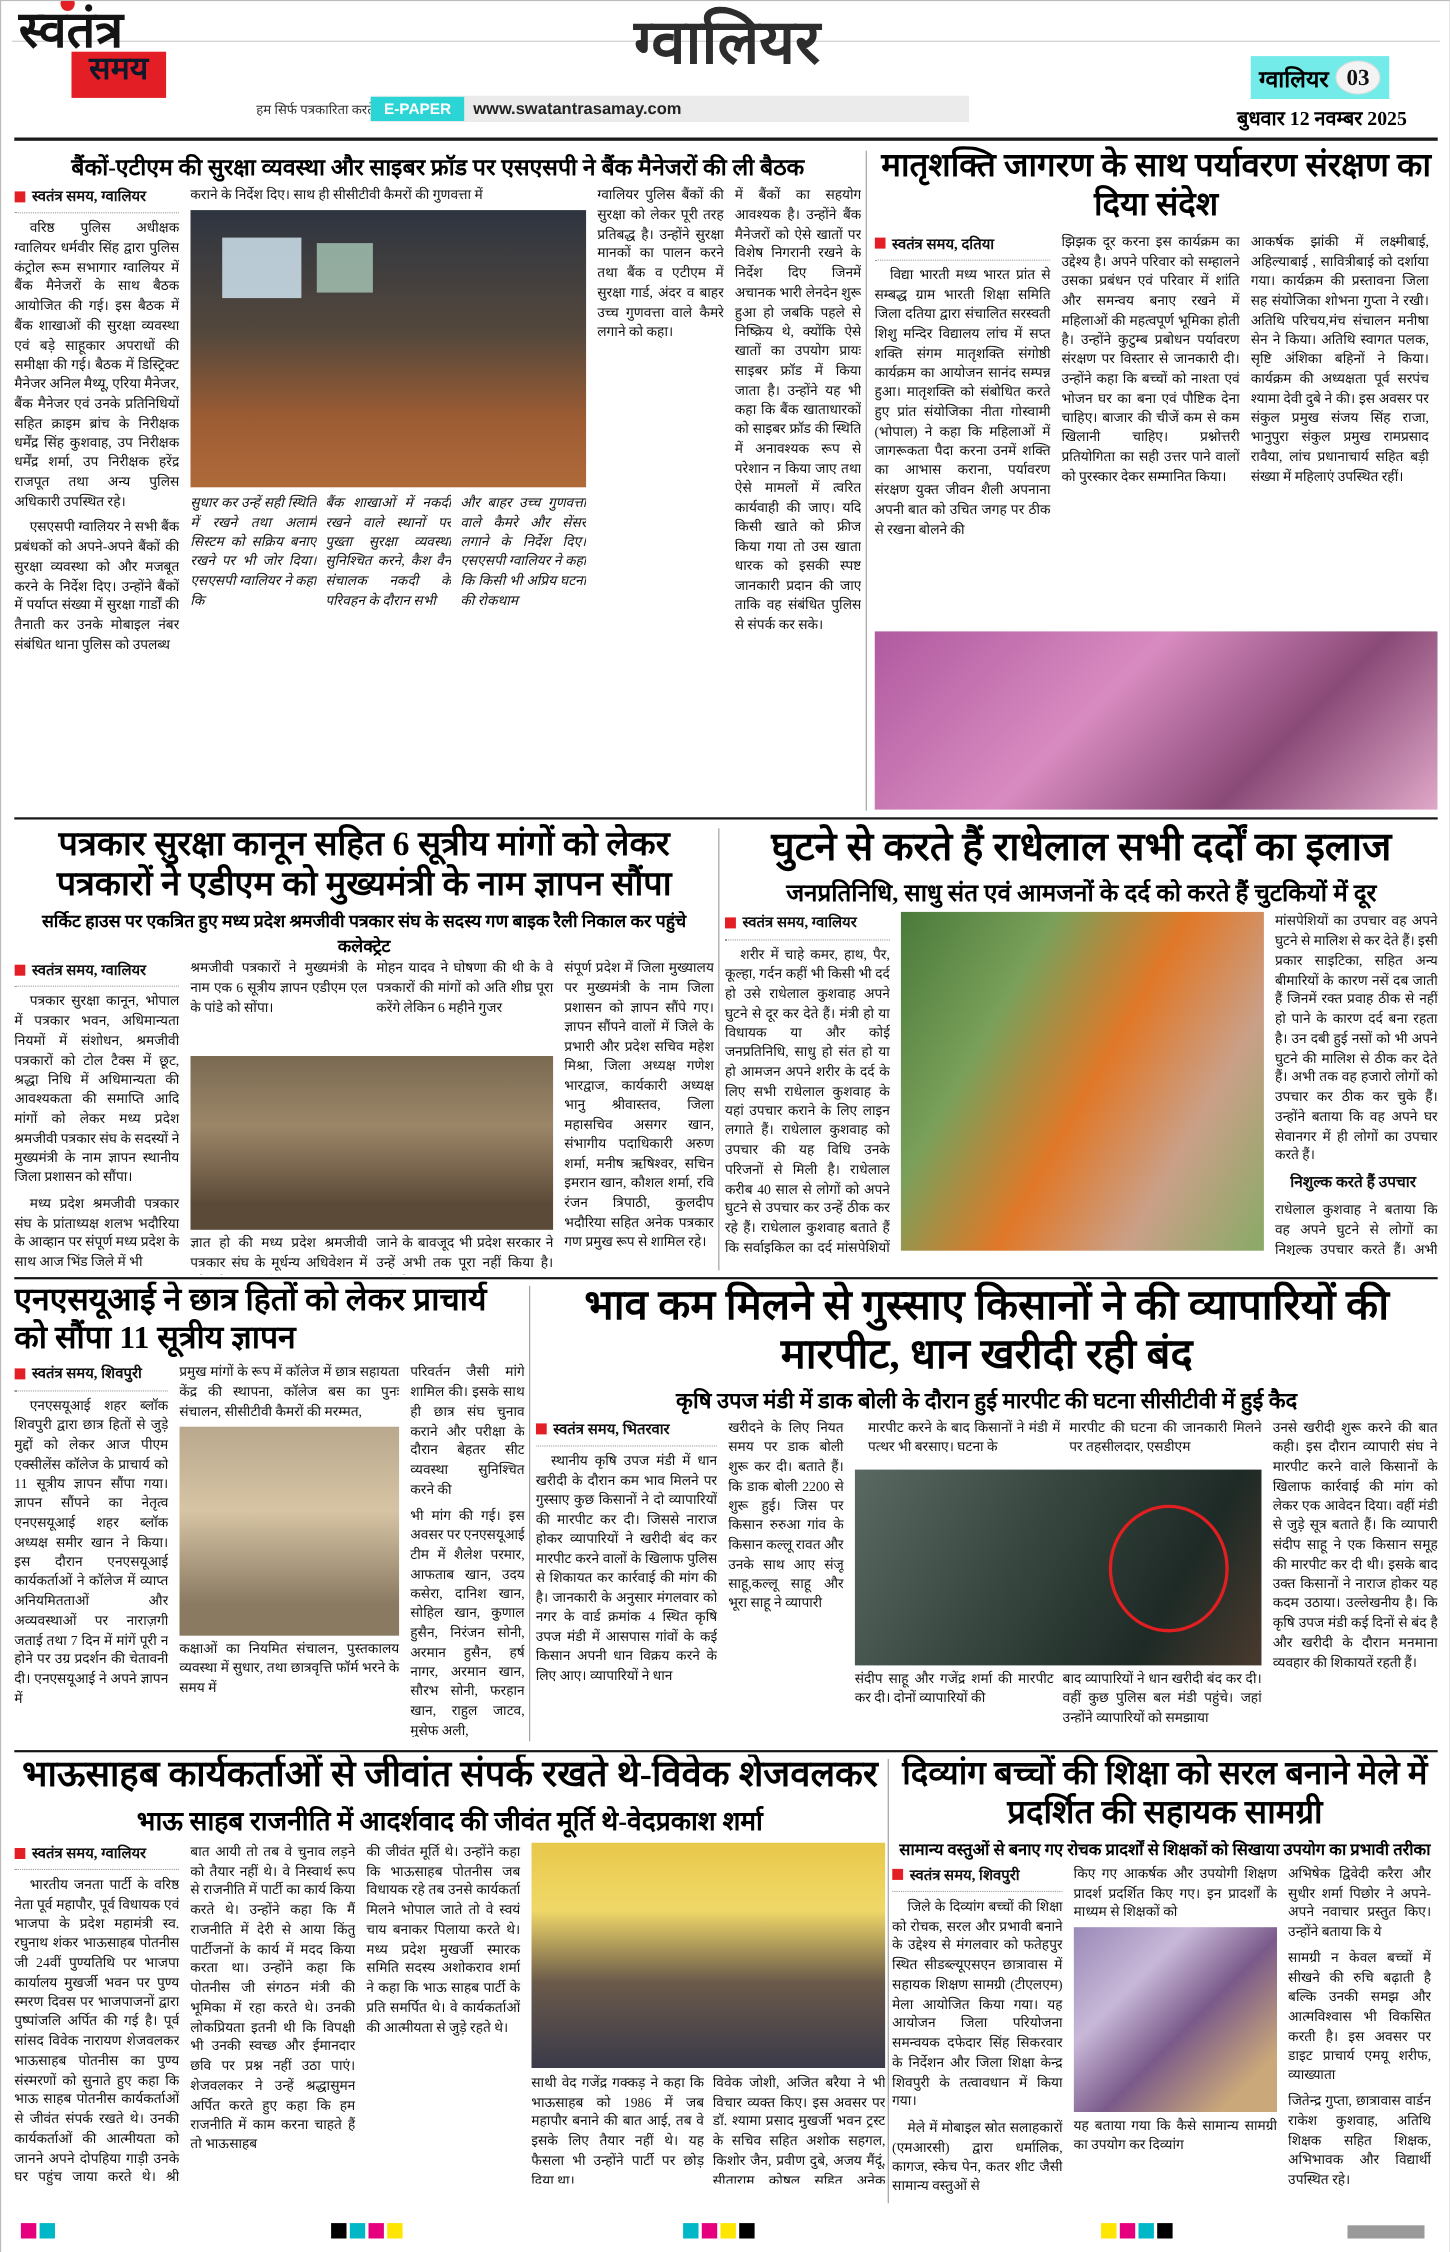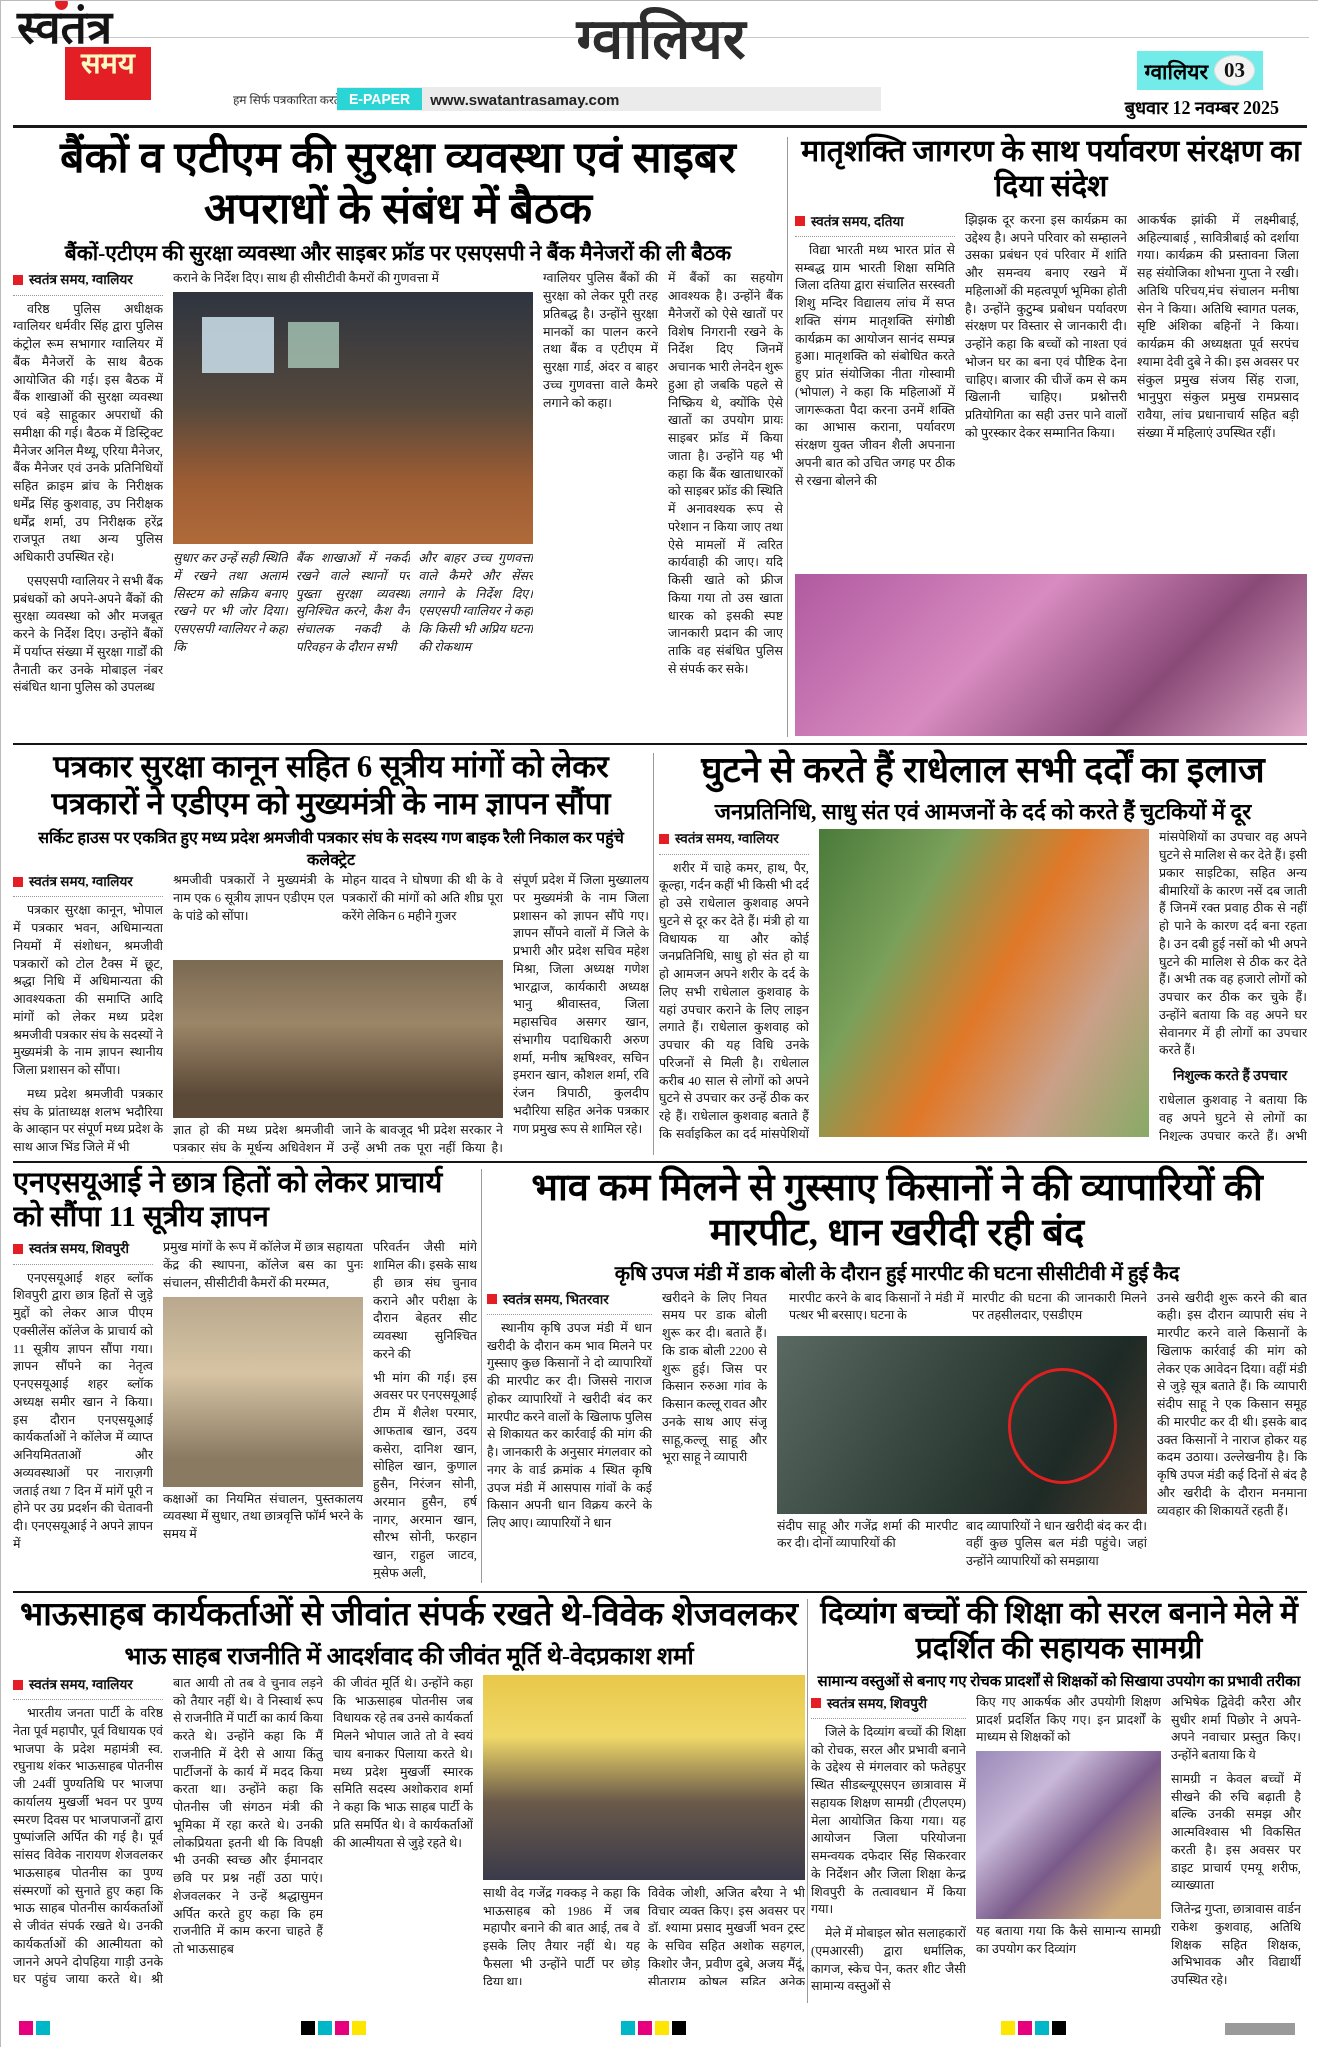--- a/index.html
+++ b/index.html
@@ -4,22 +4,22 @@
 <style>
   html,body{margin:0;padding:0;background:#888;}
   .page{position:relative;width:1318px;height:2047px;background:#fff;margin:0 auto;
         font-family:"Liberation Serif","DejaVu Serif",serif;color:#111;overflow:hidden;border:1px solid #bbb;}
   
   .hdr{position:absolute;left:0;top:0;width:1318px;height:128px;}
   .hdr-line{position:absolute;left:10px;top:36px;width:1298px;height:1px;background:#c9c9c9;}
   .logo{position:absolute;left:16px;top:4px;width:200px;}
   .logo1{font-size:46px;font-weight:bold;color:#141414;line-height:1;position:relative;display:inline-block;}
   .logo-dot{position:absolute;top:-8px;right:44px;width:13px;height:13px;border-radius:50%;background:#e31e24;}
-  .logo2{display:inline-block;background:#e31e24;color:#fef9c3;font-size:29px;font-weight:bold;
-         padding:1px 16px 20px;margin:-4px 0 0 48px;line-height:1.1;text-align:center;}
+  .logo2{display:inline-block;background:#e31e24;color:#0f172a;font-size:29px;font-weight:bold;
+         padding:1px 16px 9px;margin:-4px 0 0 48px;line-height:1.1;text-align:center;}
   .tagline{position:absolute;left:232px;top:90px;font-size:12px;color:#333;white-space:nowrap;}
   .etitle{position:absolute;left:440px;top:10px;width:440px;text-align:center;
           font-size:56px;font-weight:bold;color:#2d2d2d;line-height:1;}
   .ebar{position:absolute;left:336px;top:86px;width:544px;height:24px;background:#ebebeb;
         display:flex;align-items:center;font-family:"Liberation Sans",sans-serif;}
   .ebadge{background:#2bd5d5;color:#fff;font-weight:bold;font-size:14px;padding:3px 12px;margin-right:8px;}
   .eurl{font-size:15px;font-weight:bold;color:#222;}
   .pbadge{position:absolute;right:56px;top:50px;background:#72ebe9;padding:4px 8px;display:flex;align-items:center;gap:6px;}
   .pbadge-city{font-size:21px;font-weight:bold;color:#000;}
   .pbadge-num{background:#f3f3f3;border:1px solid #ddd;border-radius:50%;font-size:21px;font-weight:bold;
@@ -80,21 +80,20 @@
     </div>
     <div class="pbadge">
       <span class="pbadge-city">ग्वालियर</span>
       <span class="pbadge-num">03</span>
     </div>
     <div class="dateline">बुधवार 12 नवम्बर 2025</div>
     <div class="toprule"></div>
   </div>
 
   <section class="art" style="left:12px;top:132px;width:770px;height:606px;">
-    <h1 class="hl" style="font-size:43px;">बैंकों व एटीएम की सुरक्षा व्यवस्था एवं साइबर अपराधों के संबंध में बैठक</h1>
     <div class="sub" style="font-size:21px;">बैंकों-एटीएम की सुरक्षा व्यवस्था और साइबर फ्रॉड पर एसएसपी  ने बैंक मैनेजरों की ली बैठक</div>
     <div class="cols" style="height:452px;margin-top:4px;">
       <div class="col" style="width:150px;height:452px;">
         <div class="byline">
             <span class="sq"></span>
             <span>स्वतंत्र समय, ग्वालियर</span>
           </div>
         <p>वरिष्ठ पुलिस अधीक्षक ग्वालियर धर्मवीर सिंह द्वारा पुलिस कंट्रोल रूम सभागार ग्वालियर में बैंक मैनेजरों के साथ बैठक आयोजित की गई। इस बैठक में बैंक शाखाओं की सुरक्षा व्यवस्था एवं बड़े साहूकार अपराधों की समीक्षा की गई। बैठक में डिस्ट्रिक्ट मैनेजर अनिल मैथ्यू, एरिया मैनेजर, बैंक मैनेजर एवं उनके प्रतिनिधियों सहित क्राइम ब्रांच के निरीक्षक धर्मेंद्र सिंह कुशवाह, उप निरीक्षक धर्मेंद्र शर्मा, उप निरीक्षक हरेंद्र राजपूत तथा अन्य पुलिस अधिकारी उपस्थित रहे।</p>
         <p>एसएसपी ग्वालियर ने सभी बैंक प्रबंधकों को अपने-अपने बैंकों की सुरक्षा व्यवस्था को और मजबूत करने के निर्देश दिए। उन्होंने बैंकों में पर्याप्त संख्या में सुरक्षा गार्डों की तैनाती कर उनके मोबाइल नंबर संबंधित थाना पुलिस को उपलब्ध</p>
       </div>

